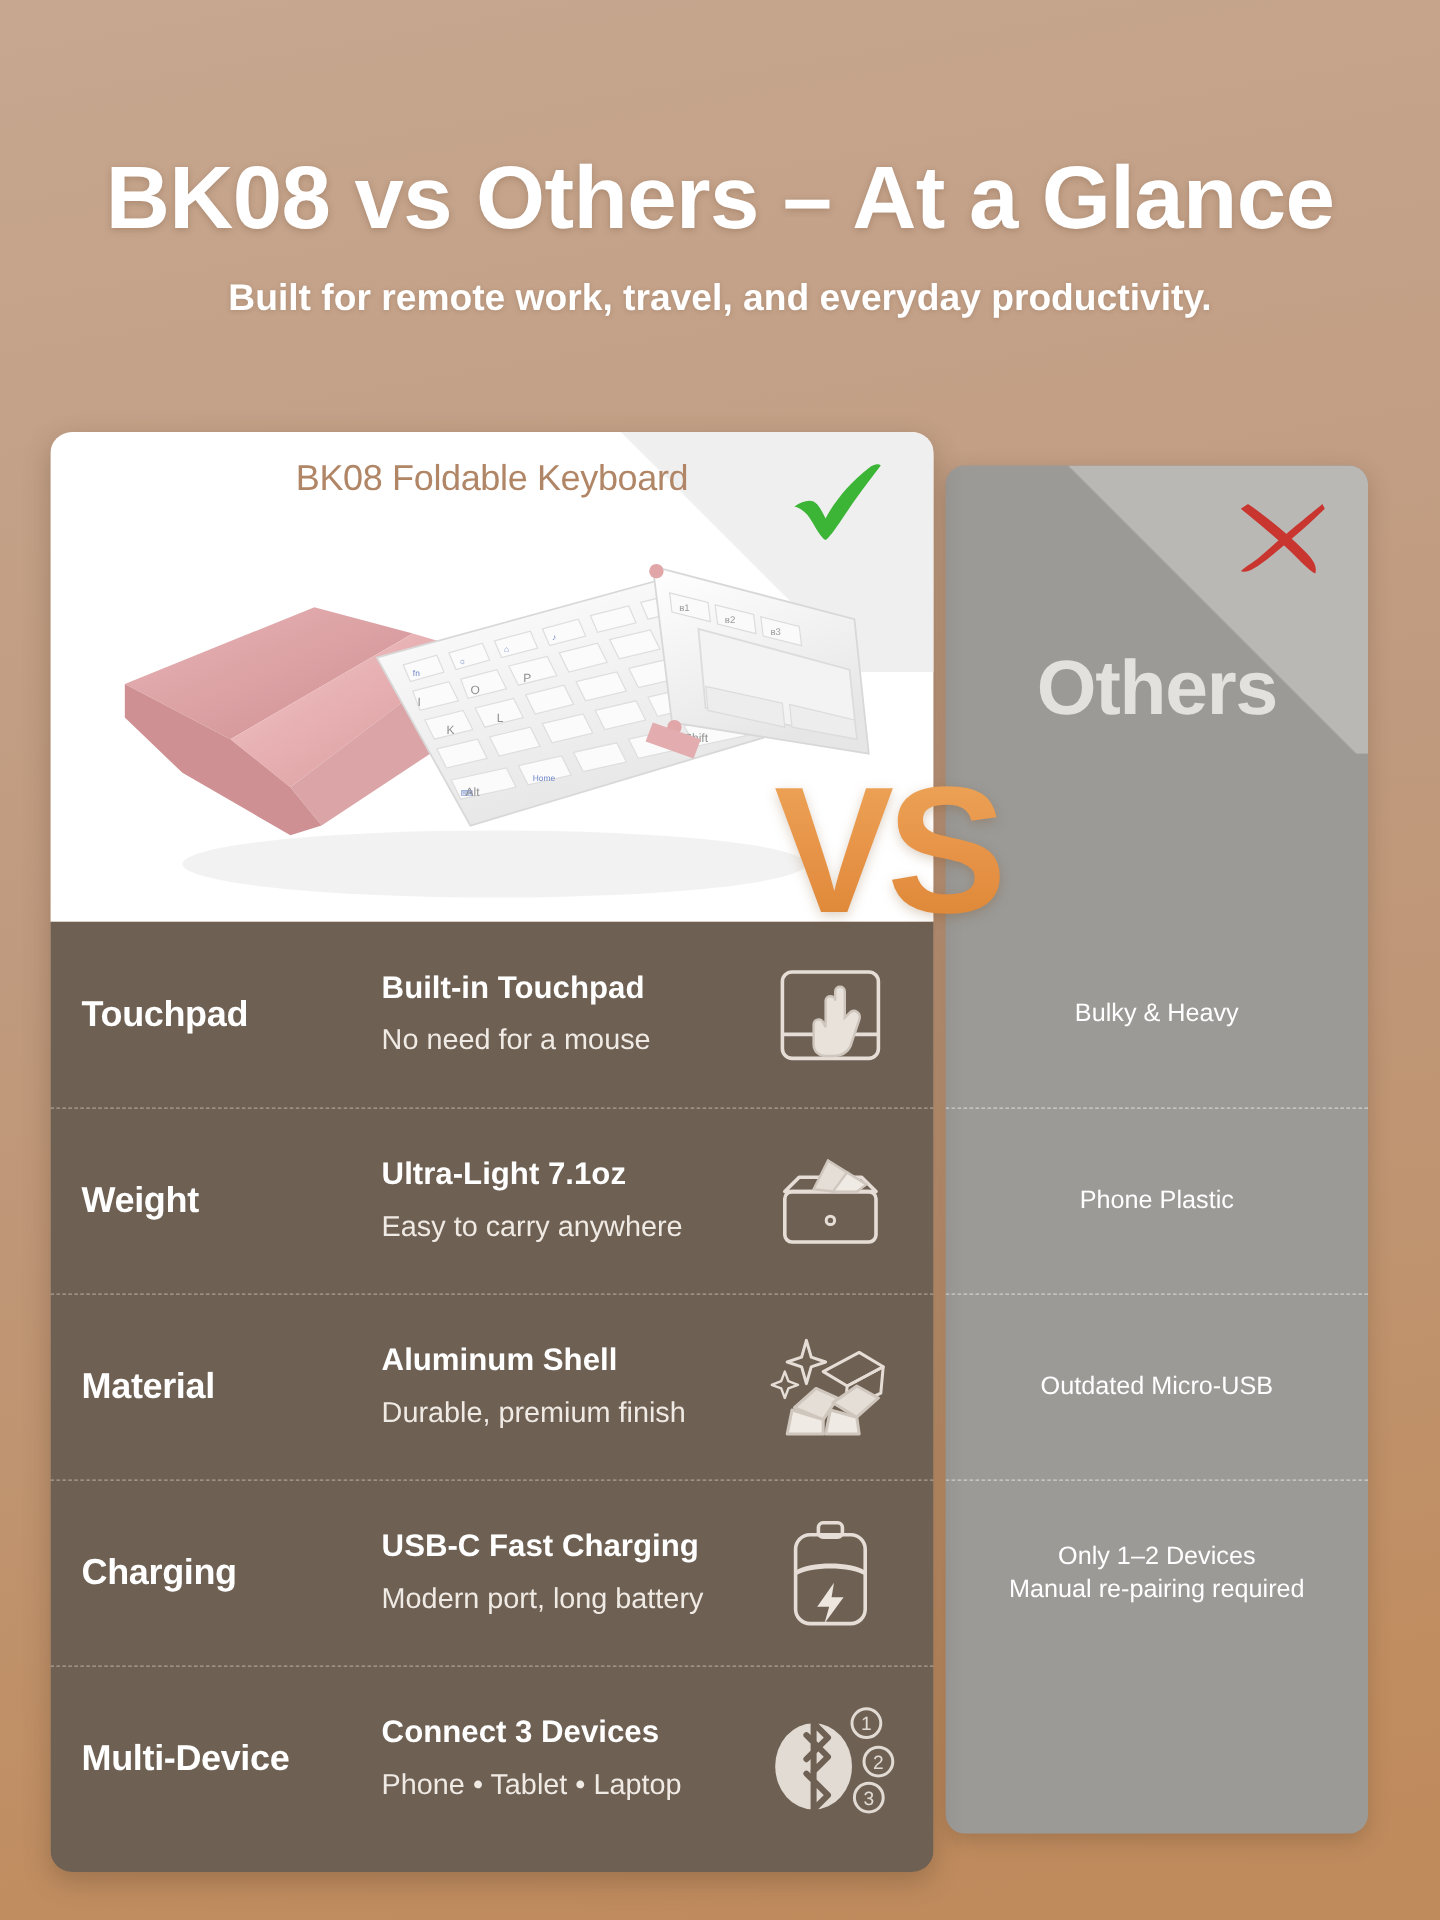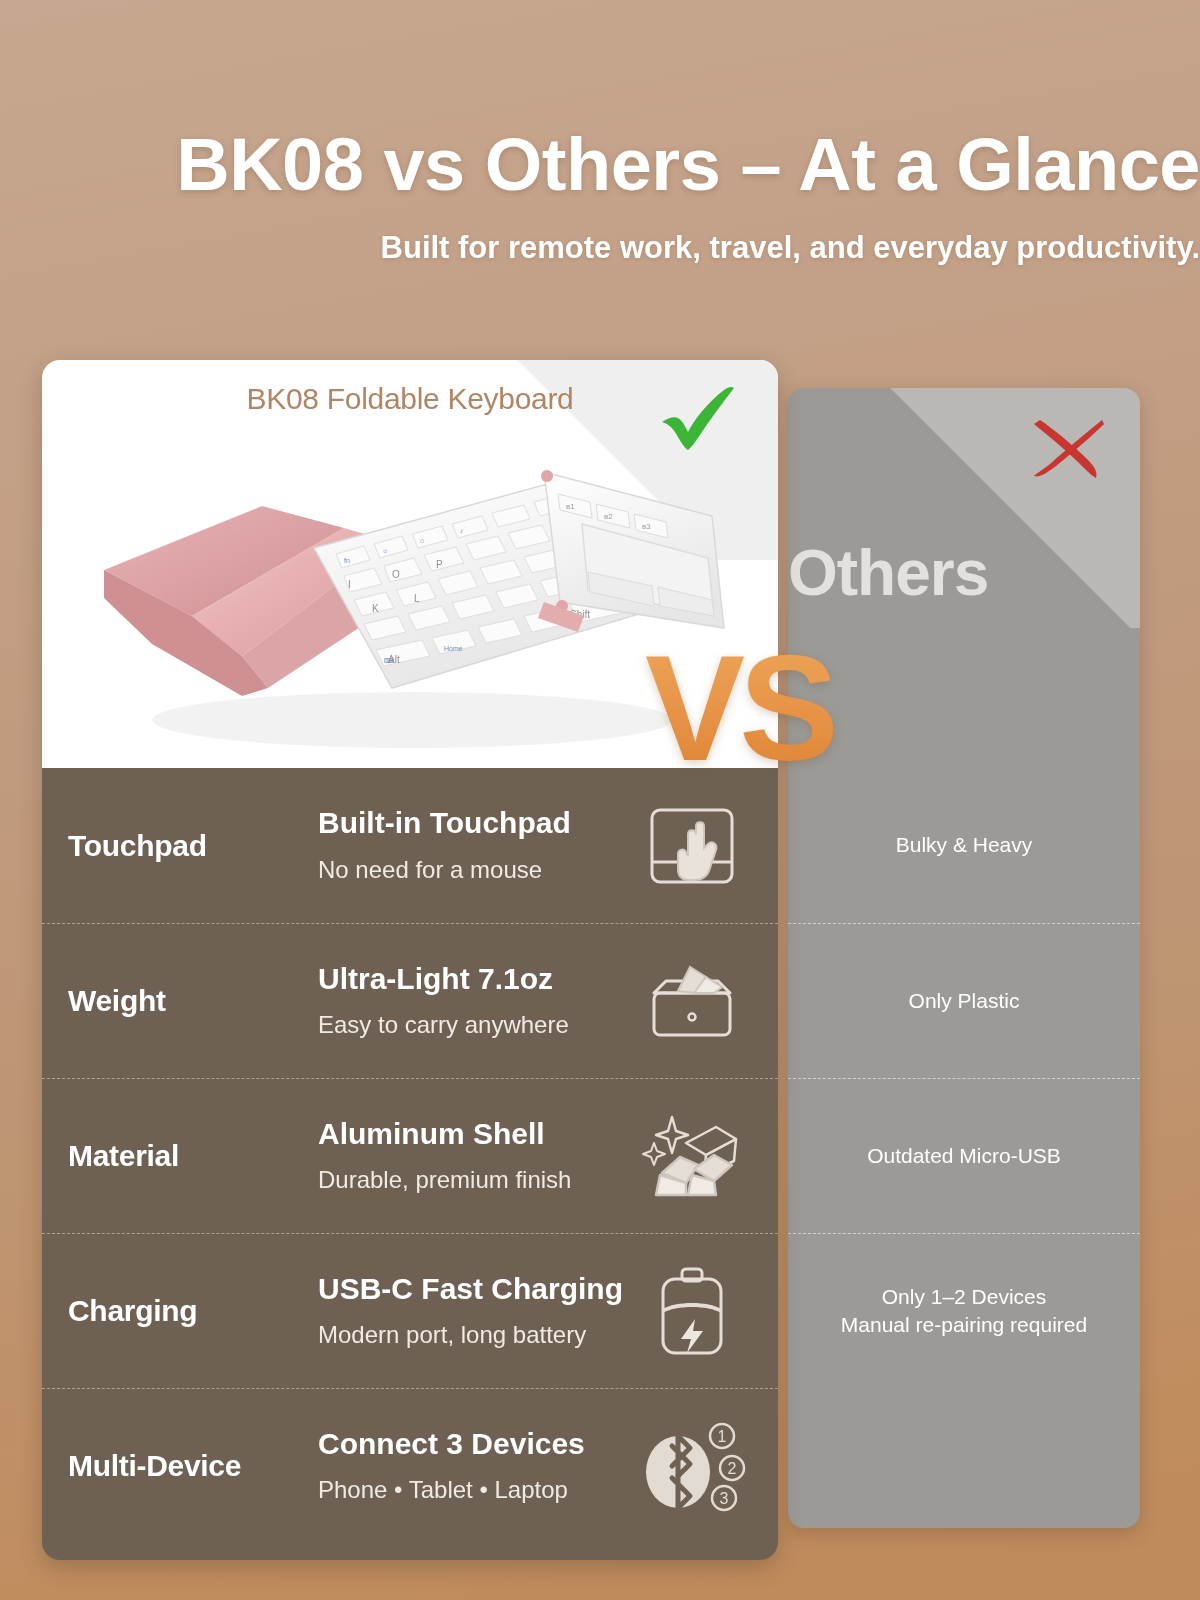--- a/index.html
+++ b/index.html
@@ -5,21 +5,21 @@
   * { margin:0; padding:0; box-sizing:border-box; }
   html,body { width:1200px; height:1600px; }
   body{
     font-family:"Liberation Sans", sans-serif;
     background:linear-gradient(170deg,#c7a78f 0%, #c3a188 22%, #c09a7e 45%, #bf9470 68%, #c08d60 88%, #bf8a5c 100%);
     overflow:hidden;
     position:relative;
   }
 
   
-  .header{ width:1200px; padding-top:128px; text-align:right; }
+  .header{ width:1200px; padding-top:128px; text-align:center; }
   .title{
     font-size:74px; font-weight:bold; color:#ffffff; letter-spacing:-0.5px;
     line-height:1.0; text-shadow:0 2px 6px rgba(90,60,35,.25);
   }
   .subtitle{
     margin-top:28px; font-size:31px; font-weight:bold; color:#ffffff;
     text-shadow:0 1px 4px rgba(90,60,35,.20);
   }
 
   
@@ -34,21 +34,21 @@
     overflow:hidden;
   }
   .others-card .diag{
     position:absolute; right:0; top:0; width:100%; height:240px;
     background:linear-gradient(225deg,#b9b8b5 0%, #b9b8b5 42%, rgba(185,184,181,0) 42.4%);
   }
   .others-x{
     position:absolute; right:30px; top:22px; width:86px; height:74px;
   }
   .others-word{
-    position:absolute; left:0; right:0; top:148px; 
+    position:absolute; left:0; right:0; top:148px; text-align:center;
     font-size:64px; font-weight:bold; color:#e2e1de; letter-spacing:-1px;
   }
   .others-rows{ position:absolute; left:0; top:380px; width:352px; }
   .others-row{
     height:155px; display:flex; align-items:center; justify-content:center;
     text-align:center; padding:0 20px;
     border-top:1px dashed rgba(255,255,255,.55);
   }
   .others-row:first-child{ border-top:none; }
   .others-row .txt{ font-size:21px; color:#ffffff; line-height:1.35; }
@@ -81,21 +81,21 @@
     height:155px; display:flex; align-items:center;
     border-top:1px dashed rgba(230,215,200,.55);
     padding:0 26px 0 26px;
   }
   .bk-row:first-child{ border-top:none; }
   .bk-row .cat{
     width:250px; flex:0 0 250px;
     font-size:30px; font-weight:bold; color:#ffffff; letter-spacing:-0.3px;
   }
   .bk-row .detail{ flex:1 1 auto; padding-right:8px; }
-  .bk-row .d-main{ font-size:30px; font-weight:bold; color:#ffffff; line-height:1.15; }
+  .bk-row .d-main{ font-size:26px; font-weight:bold; color:#ffffff; line-height:1.15; }
   .bk-row .d-sub{ font-size:24px; color:#f0eae4; line-height:1.25; margin-top:14px; }
   .bk-row .ico{ width:120px; flex:0 0 120px; display:flex; align-items:center; justify-content:center; }
 
   
   .vs{
     position:absolute; left:645px; top:628px; width:245px; height:170px;
     font-size:150px; font-weight:bold; line-height:160px; text-align:left;
     background:linear-gradient(180deg,#eda75a 0%, #e79347 50%, #d9822f 100%);
     -webkit-background-clip:text; background-clip:text; color:transparent;
     letter-spacing:-6px;
@@ -120,21 +120,21 @@
       <path d="M78 10 C66 20 46 36 26 54 C20 59 13 63 10 66 C16 68 24 62 32 56 C52 40 70 24 80 14 Z" fill="#c8362f"></path>
     </svg>
 
     <div class="others-word">Others</div>
 
     <div class="others-rows">
       <div class="others-row">
         <div class="txt">Bulky &amp; Heavy</div>
       </div>
       <div class="others-row">
-        <div class="txt">Only Plastic</div>
+        <div class="txt">Phone Plastic</div>
       </div>
       <div class="others-row">
         <div class="txt">Outdated Micro-USB</div>
       </div>
       <div class="others-row">
         <div class="txt">
           <span>Only 1–2 Devices</span><br>
           <span>Manual re-pairing required</span>
         </div>
       </div>

